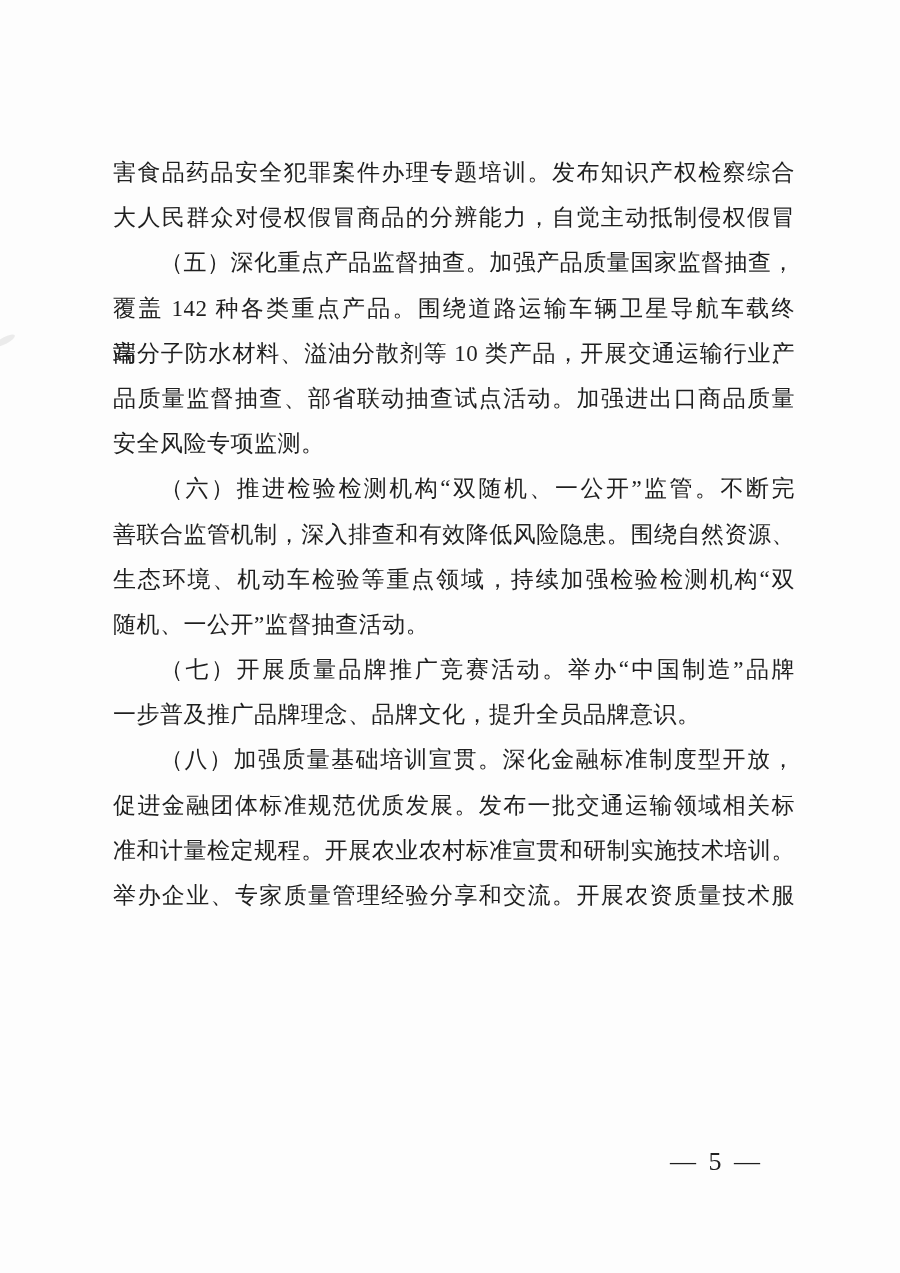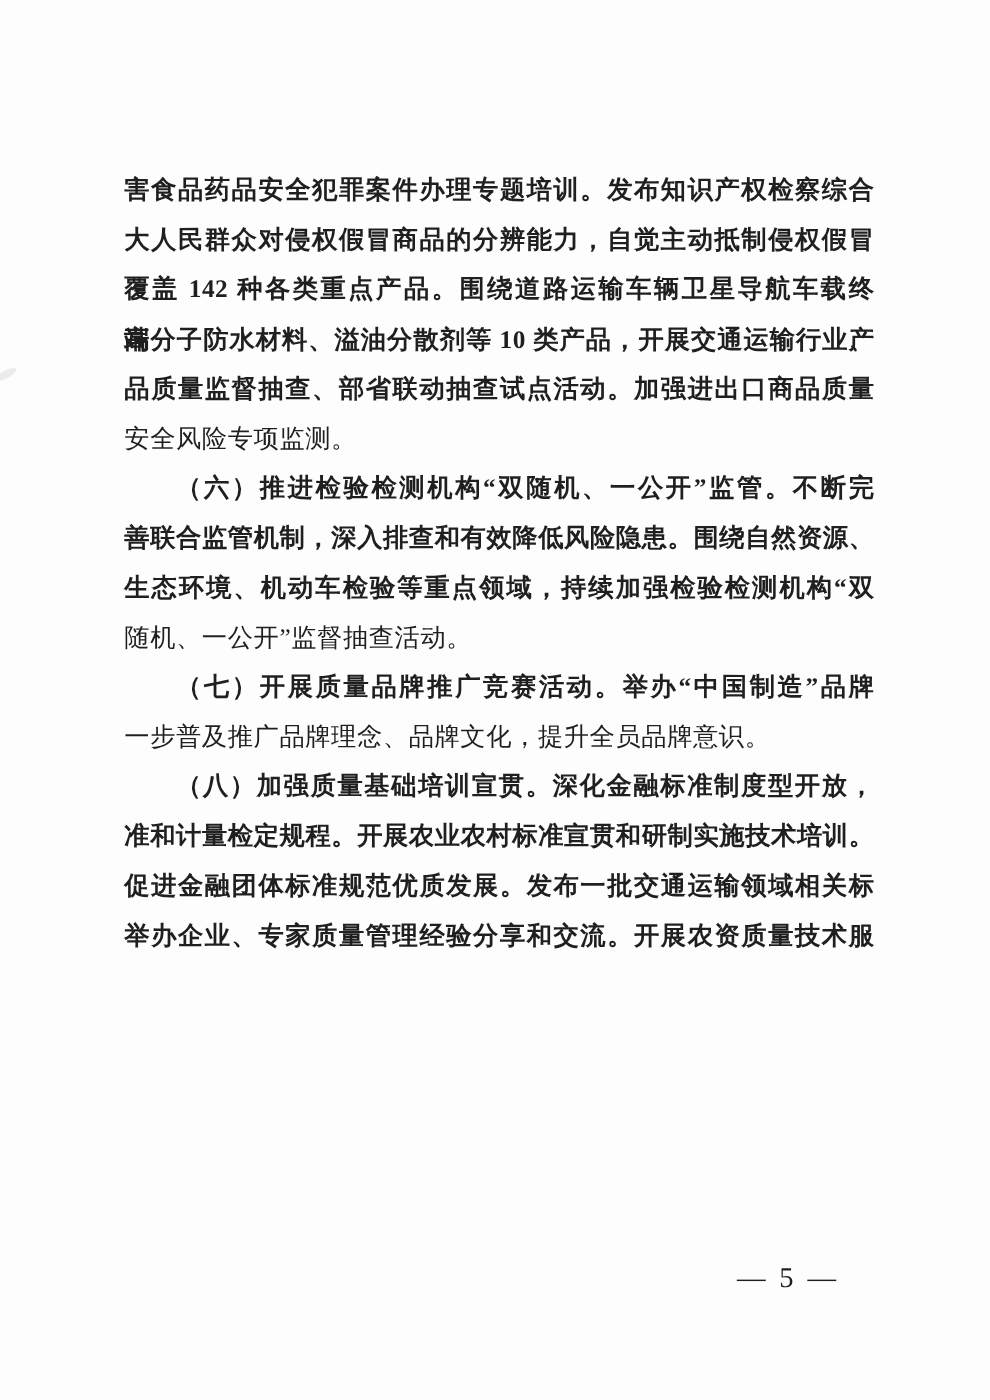--- a/index.html
+++ b/index.html
@@ -30,21 +30,20 @@
   }
   .line {
     line-height: 45.2px;
     height: 45.2px;
     text-align: justify;
     white-space: nowrap;
   }
   .line.j {
     white-space: normal;
     text-align-last: justify;
-    font-weight: bold;
   }
   .line.ind {
     text-indent: 47px;
   }
   .page-number {
     position: absolute;
     top: 1147px;
     right: 137px;
     color: var(--ink);
     font-size: 26px;
@@ -70,42 +69,43 @@
   <div class="smudge"></div>
 
   <div class="text-block">
 
     <div>
       <div class="line j">害食品药品安全犯罪案件办理专题培训。发布知识产权检察综合</div>
       <div class="line j">大人民群众对侵权假冒商品的分辨能力，自觉主动抵制侵权假冒</div>
     </div>
 
     <div>
+      <div class="line j ind">（五）深化重点产品监督抽查。加强产品质量国家监督抽查，</div>
       <div class="line j">覆盖 142 种各类重点产品。围绕道路运输车辆卫星导航车载终端、</div>
       <div class="line j">高分子防水材料、溢油分散剂等 10 类产品，开展交通运输行业产</div>
       <div class="line j">品质量监督抽查、部省联动抽查试点活动。加强进出口商品质量</div>
       <div class="line">安全风险专项监测。</div>
     </div>
 
     <div>
       <div class="line j ind">（六）推进检验检测机构“双随机、一公开”监管。不断完</div>
       <div class="line j">善联合监管机制，深入排查和有效降低风险隐患。围绕自然资源、</div>
       <div class="line j">生态环境、机动车检验等重点领域，持续加强检验检测机构“双</div>
       <div class="line">随机、一公开”监督抽查活动。</div>
     </div>
 
     <div>
       <div class="line j ind">（七）开展质量品牌推广竞赛活动。举办“中国制造”品牌</div>
       <div class="line">一步普及推广品牌理念、品牌文化，提升全员品牌意识。</div>
     </div>
 
     <div>
       <div class="line j ind">（八）加强质量基础培训宣贯。深化金融标准制度型开放，</div>
+      <div class="line j">促进金融团体标准规范优质发展。发布一批交通运输领域相关标</div>
       <div class="line j">准和计量检定规程。开展农业农村标准宣贯和研制实施技术培训。</div>
-      <div class="line j">促进金融团体标准规范优质发展。发布一批交通运输领域相关标</div>
       <div class="line j">举办企业、专家质量管理经验分享和交流。开展农资质量技术服</div>
     </div>
 
 
   </div>
 
   <div class="page-number">— 5 —</div>
 
 </div>
 

